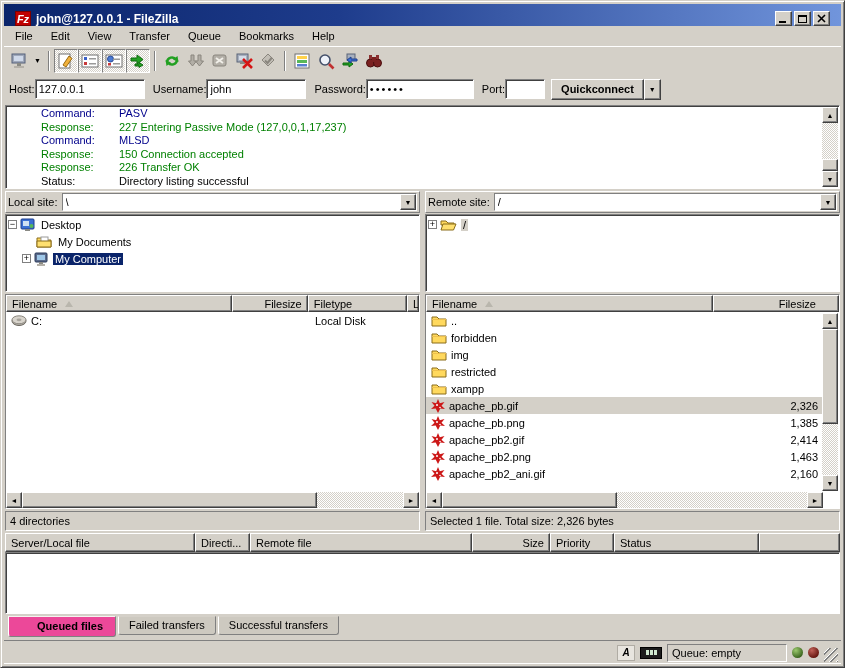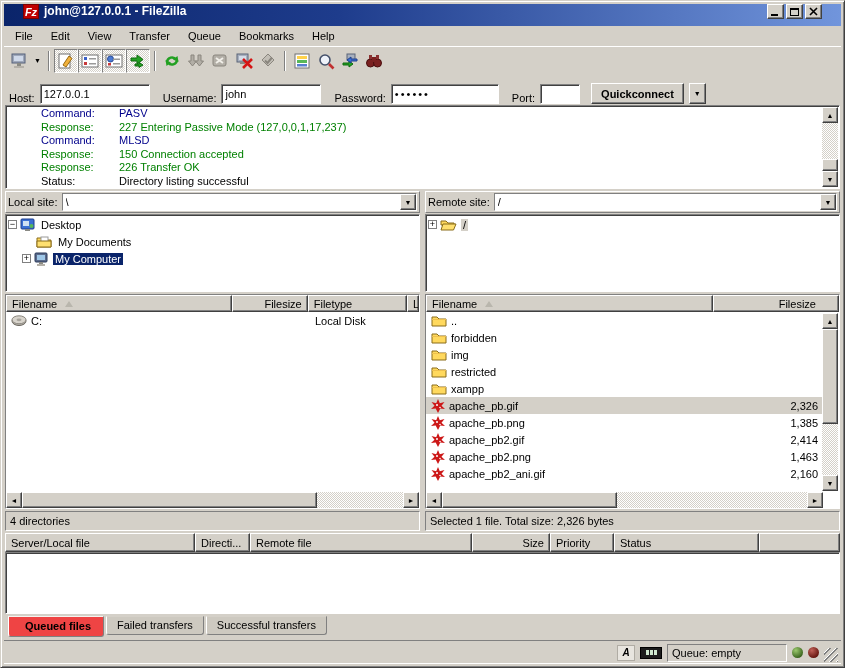--- a/index.html
+++ b/index.html
@@ -19,42 +19,42 @@
     display:flex; flex-direction:column;
   }
   
   .raised { border:1px solid; border-color:#ffffff #404040 #404040 #ffffff; box-shadow: inset -1px -1px 0 #808080; background:#d4d0c8; }
   .sunken { border:1px solid; border-color:#808080 #ffffff #ffffff #808080; box-shadow: inset 1px 1px 0 #404040; background:#fff; }
   .sunken-thin { border:1px solid; border-color:#808080 #ffffff #ffffff #808080; }
   .track { background:#fff; background-image: conic-gradient(#d4d0c8 25%, transparent 0 50%, #d4d0c8 0 75%, transparent 0); background-size:2px 2px; }
 
   
   .titlebar { height:22px; flex:0 0 22px; background:linear-gradient(90deg,#0a246a 0%,#1e3c8c 40%,#7195dc 100%);
-    display:flex; align-items:flex-start; gap:3px; padding:0 19px; }
+    display:flex; align-items:flex-end; gap:3px; padding:0 11px; }
   .fz-icon { width:16px; height:15px; background:#c00000; color:#fff; font-weight:bold; font-style:italic;
     font-size:11px; line-height:14px; text-align:center; flex:0 0 16px; border:1px solid #7a0000; }
   .title { flex:1; color:#fff; font-weight:bold; font-size:12px; padding-left:2px; white-space:nowrap; }
   .tbtns { display:flex; gap:2px; }
   .tbtn { width:17px; height:15px; display:flex; align-items:center; justify-content:center; }
   .tbtn svg { display:block; }
 
   
   .menubar { height:20px; flex:0 0 20px; display:flex; align-items:center; padding:1px 2px; }
   .menu-item { padding:2px 9px; }
 
   
   .toolbar { height:28px; flex:0 0 28px; display:flex; align-items:center; padding:1px 3px; border-top:1px solid #ffffff; }
   .tsep { width:2px; height:20px; margin:0 4px; border-left:1px solid #808080; border-right:1px solid #ffffff; }
   .tool { width:24px; height:24px; display:flex; align-items:center; justify-content:center; border:1px solid transparent; }
   .tool.pressed { border-color:#808080 #ffffff #ffffff #808080; background:#fff;
     background-image: conic-gradient(#d4d0c8 25%, transparent 0 50%, #d4d0c8 0 75%, transparent 0); background-size:2px 2px; }
   .tool-drop { width:13px; height:24px; display:flex; align-items:center; justify-content:center; font-size:7px; }
 
   
-  .quickbar { height:30px; flex:0 0 30px; display:flex; align-items:flex-end; gap:5px; padding:0 5px; }
+  .quickbar { height:30px; flex:0 0 30px; display:flex; align-items:center; padding:0 5px; }
   .qlabel { white-space:nowrap; }
   .qfield { height:20px; padding:2px 3px; font-family:"Liberation Sans",sans-serif; font-size:11px; outline:none; }
   .qbtn { height:21px; padding:2px 9px; font-size:11px; }
   .qdrop { height:21px; width:17px; display:flex; align-items:center; justify-content:center; font-size:7px; }
 
   
   .logpanel { flex:0 0 84px; margin:1px 1px 2px 1px; position:relative; overflow:hidden; padding:1px 19px 1px 3px; }
   .logline { display:flex; line-height:13.5px; white-space:nowrap; }
   .loglabel { width:78px; flex:0 0 78px;margin-left:32px; }
   .c-command { color:#00008b; }
@@ -95,21 +95,21 @@
   .hscroll { flex:0 0 16px; display:flex; }
   .rvscroll { position:absolute; right:1px; top:18px; bottom:17px; width:16px; display:flex; flex-direction:column; }
   .panestatus { flex:0 0 20px; margin-top:2px; padding:3px 4px; border:1px solid; border-color:#808080 #ffffff #ffffff #808080; white-space:nowrap; overflow:hidden; }
 
   
   .queue { flex:0 0 105px; margin:2px 1px 0 1px; display:flex; flex-direction:column; }
   .qheader { flex:0 0 19px; display:flex; background:#d4d0c8; }
   .qbody { flex:1; }
   .tabs { flex:0 0 24px; display:flex; align-items:flex-start; gap:2px; padding:2px 2px 0 3px; }
   .tab { padding:2px 10px 3px 10px; border:1px solid; border-color:#ffffff #808080 #808080 #ffffff; background:#cdc9c0; border-radius:0 0 3px 3px; border-top-color:#d4d0c8; }
-  .tab.active { background:#ef4444; font-weight:bold; padding:3px 12px 4px 16px; border-top-color:#f6f4f0; }
+  .tab.active { background:#ec4899; font-weight:bold; padding:3px 12px 4px 28px; border-top-color:#f6f4f0; }
 
   
   .statusbar { flex:0 0 24px; border-top:1px solid #808080; box-shadow:0 -1px 0 #ffffff inset; display:flex; align-items:center; justify-content:flex-end; gap:5px; padding:2px 3px 2px 2px; margin-top:2px; }
   .sb-datatype { width:18px; height:16px; display:flex; align-items:center; justify-content:center; border:1px solid #b0aca4; background:#e8e5df; font-size:10px; font-weight:bold; font-style:italic; }
   .sb-speed { width:22px; height:12px; background:#1c1c1c; border:1px solid #000; display:flex; align-items:center; justify-content:center; gap:1px; }
   .sb-speed i { width:3px; height:5px; background:#cfe8cf; display:block; }
   .sb-queue { width:120px; height:18px; padding:2px 4px; white-space:nowrap; background:#d4d0c8; }
   .led { width:11px; height:11px; border-radius:50%; }
   .led-green { background:radial-gradient(circle at 35% 30%, #9cc96e, #3f6a22 70%, #24400f); }
   .led-red { background:radial-gradient(circle at 35% 30%, #c06058, #6a1a14 70%, #3f0c08); }

